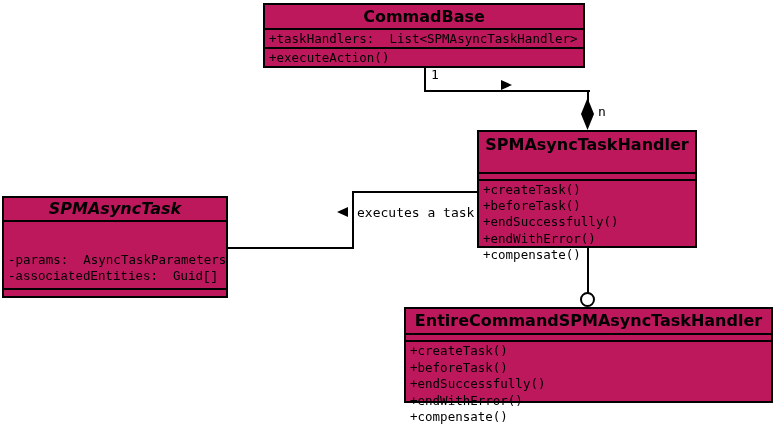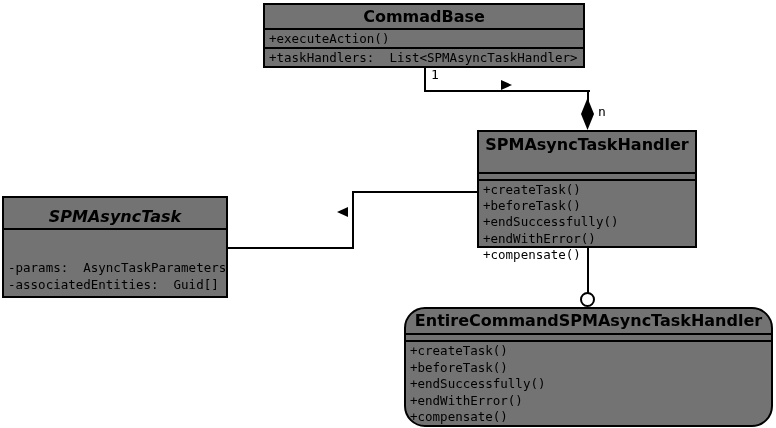--- a/index.html
+++ b/index.html
@@ -6,34 +6,34 @@
   #canvas {
     position: relative;
     width: 776px;
     height: 428px;
     background: #ffffff;
     overflow: hidden;
     font-family: "DejaVu Sans", sans-serif;
   }
   .uml-class {
     position: absolute;
-    background: #737373;
+    background: #be185d;
     border: 2px solid #000000;
     box-sizing: border-box;
   }
   .uml-title {
     font-family: "DejaVu Sans", sans-serif;
     font-weight: bold;
     font-size: 16px;
     text-align: center;
     color: #000000;
     overflow: hidden;
     white-space: nowrap;
   }
-  .uml-title.abstract { font-style: italic; margin-top: 8px; }
+  .uml-title.abstract { font-style: italic; }
   .uml-comp {
     border-top: 2px solid #000000;
     padding: 1px 0 0 4px;
     box-sizing: border-box;
     overflow: visible;
   }
   .uml-member {
     font-family: "DejaVu Sans Mono", monospace;
     font-size: 12.5px;
     color: #000000;
@@ -75,49 +75,49 @@
   }
 </style>
 </head>
 <body>
 
 <div id="canvas">
 
   <div class="uml-class" style="left:263px; top:3px; width:322px; height:65px;">
     <div class="uml-title" style="height:23px; line-height:23px;">CommadBase</div>
     <div class="uml-comp" style="height:19px;">
-      <div class="uml-member" style="line-height:16px;">+executeAction()</div>
+      <div class="uml-member" style="line-height:16px;">+taskHandlers:  List&lt;SPMAsyncTaskHandler&gt;</div>
     </div>
     <div class="uml-comp" style="height:19px;">
-      <div class="uml-member" style="line-height:16px;">+taskHandlers:  List&lt;SPMAsyncTaskHandler&gt;</div>
+      <div class="uml-member" style="line-height:16px;">+executeAction()</div>
     </div>
   </div>
 
   <div class="uml-class" style="left:477px; top:130px; width:220px; height:118px;">
     <div class="uml-title" style="height:40px; line-height:25px;">SPMAsyncTaskHandler</div>
     <div class="uml-comp" style="height:7px; padding:0;"></div>
     <div class="uml-comp" style="height:82px;">
       <div class="uml-member" style="line-height:16.2px;">+createTask()</div>
       <div class="uml-member" style="line-height:16.2px;">+beforeTask()</div>
       <div class="uml-member" style="line-height:16.2px;">+endSuccessfully()</div>
       <div class="uml-member" style="line-height:16.2px;">+endWithError()</div>
       <div class="uml-member" style="line-height:16.2px;">+compensate()</div>
     </div>
   </div>
 
   <div class="uml-class" style="left:2px; top:196px; width:226px; height:102px;">
     <div class="uml-title abstract" style="height:22px; line-height:22px;">SPMAsyncTask</div>
     <div class="uml-comp" style="height:68px;">
       <div class="uml-member" style="line-height:16.5px;margin-top:29px;">-params:  AsyncTaskParameters</div>
-      <div class="uml-member" style="line-height:16.5px;">-associatedEntities:  Guid[]</div>
+      <div class="uml-member" style="line-height:16.5px;font-family:Liberation Mono, monospace;">-associatedEntities:  Guid[]</div>
     </div>
     <div class="uml-comp" style="height:8px; padding:0;"></div>
   </div>
 
-  <div class="uml-class" style="left:404px; top:307px; width:369px; height:120px;border-radius:21px;">
+  <div class="uml-class" style="left:404px; top:307px; width:369px; height:96px;">
     <div class="uml-title" style="height:24px; line-height:24px;">EntireCommandSPMAsyncTaskHandler</div>
     <div class="uml-comp" style="height:7px; padding:0;"></div>
     <div class="uml-comp" style="height:85px;">
       <div class="uml-member" style="line-height:16.6px;">+createTask()</div>
       <div class="uml-member" style="line-height:16.6px;">+beforeTask()</div>
       <div class="uml-member" style="line-height:16.6px;">+endSuccessfully()</div>
       <div class="uml-member" style="line-height:16.6px;">+endWithError()</div>
       <div class="uml-member" style="line-height:16.6px;">+compensate()</div>
     </div>
   </div>
@@ -127,17 +127,18 @@
   <div class="line" style="left:587px; top:92px; width:2px; height:10px;"></div>
   <div class="arrow-right" style="left:501px; top:80px;"></div>
   <div class="diamond" style="left:581px; top:98px; width:13px; height:32px;"></div>
   <span class="conn-label" style="left:431px; top:67px;">1</span>
   <span class="conn-label" style="left:598px; top:104px;">n</span>
 
   <div class="line" style="left:352px; top:191px; width:125px; height:2px;"></div>
   <div class="line" style="left:352px; top:191px; width:2px; height:58px;"></div>
   <div class="line" style="left:228px; top:247px; width:126px; height:2px;"></div>
   <div class="arrow-left" style="left:337px; top:207px;"></div>
+  <span class="conn-label" style="left:357px; top:205px;">executes a task</span>
 
   <div class="line" style="left:587px; top:248px; width:2px; height:45px;"></div>
   <div class="lollipop" style="left:580px; top:292px;"></div>
 
 </div>
 
 </body></html>

